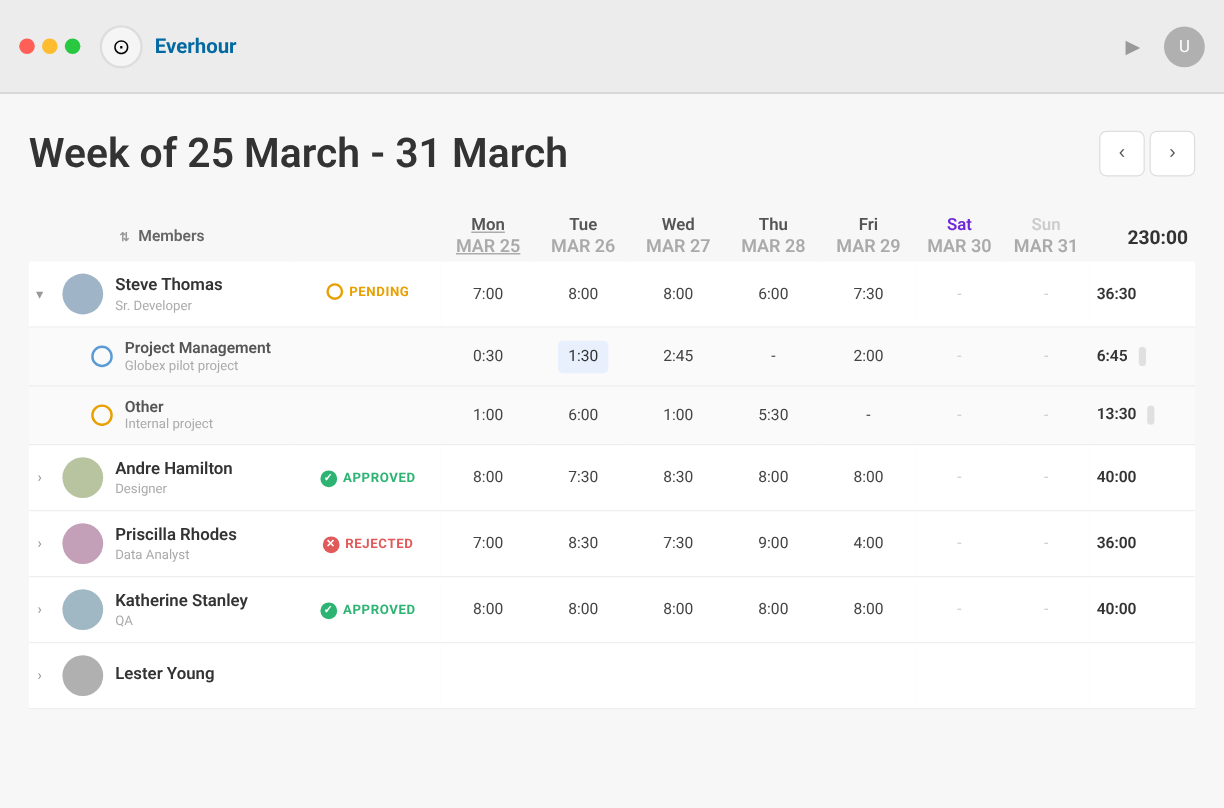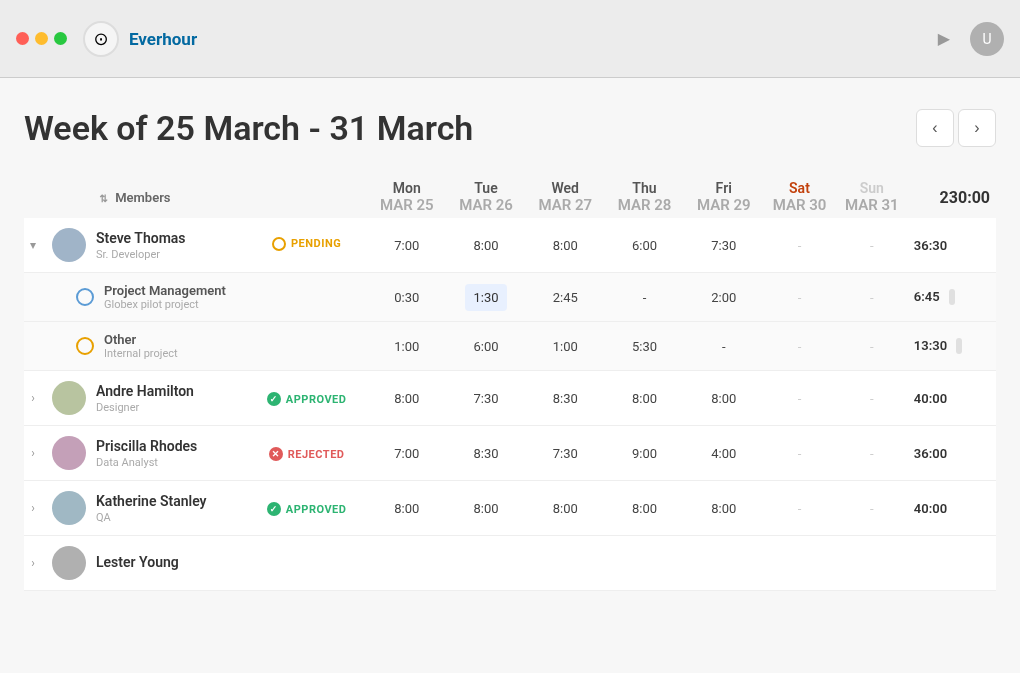--- a/index.html
+++ b/index.html
@@ -297,42 +297,42 @@
   </div>
 
   <table class="schedule-table">
     <thead>
       <tr>
         <th class="members-col" style="width:200px;">
           <span class="sort-icon">⇅</span>
           <span>Members</span>
         </th>
         <th style="width:110px;"></th>
-        <th class="day-col" style="width:72px;">
+        <th class="day-col" style="width:72px;text-decoration:underline;">
           <span class="day-name">Mon</span>
           <span class="day-date">MAR 25</span>
         </th>
         <th class="day-col" style="width:72px;">
           <span class="day-name">Tue</span>
           <span class="day-date">MAR 26</span>
         </th>
         <th class="day-col" style="width:72px;">
           <span class="day-name">Wed</span>
           <span class="day-date">MAR 27</span>
         </th>
         <th class="day-col" style="width:72px;">
           <span class="day-name">Thu</span>
           <span class="day-date">MAR 28</span>
         </th>
         <th class="day-col" style="width:72px;">
           <span class="day-name">Fri</span>
           <span class="day-date">MAR 29</span>
         </th>
         <th class="day-col" style="width:60px; color:#ccc;">
-          <span class="day-name" style="color:#c2410c;">Sat</span>
+          <span class="day-name" style="color:#6d28d9;">Sat</span>
           <span class="day-date">MAR 30</span>
         </th>
         <th class="day-col" style="width:60px; color:#ccc;">
           <span class="day-name" style="color:#ccc;">Sun</span>
           <span class="day-date">MAR 31</span>
         </th>
         <th class="total-col" style="width:80px;">
           <span>230:00</span>
         </th>
       </tr>

